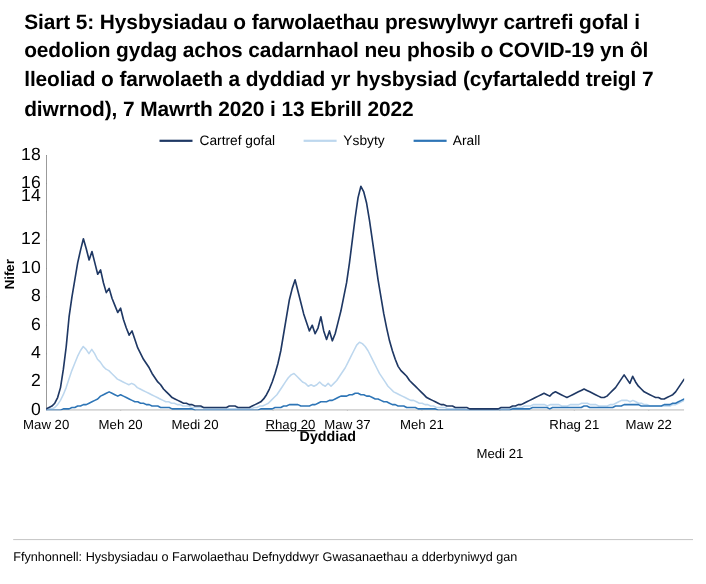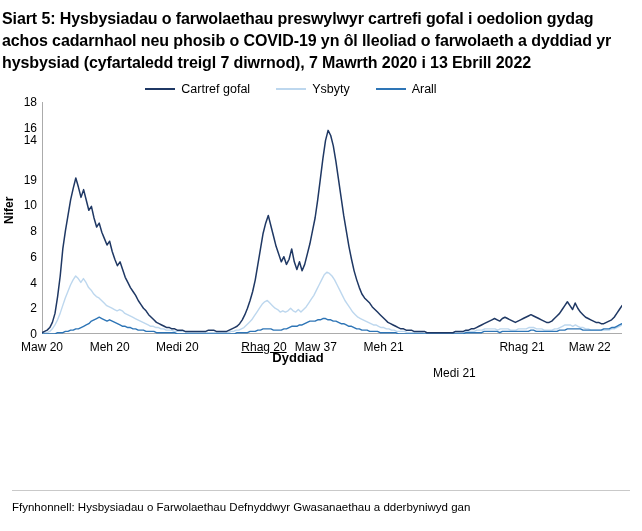--- a/index.html
+++ b/index.html
@@ -4,24 +4,24 @@
 <style>
   html, body { margin:0; padding:0; }
   body {
     width:642px; height:531px;
     background:#ffffff;
     font-family:"Liberation Sans", sans-serif;
     color:#000000;
     overflow:hidden;
   }
   #title {
-    font-size:16px;
+    font-size:19px;
     font-weight:bold;
     line-height:1.38;
-    padding:8px 12px 0 2px;
+    padding:8px 12px 0 22px;
     letter-spacing:-0.1px;
   }
   #chart-area {
     position:relative;
     width:642px;
     height:300px;
   }
   #legend {
     position:absolute;
     left:0; top:4px;
@@ -55,21 +55,21 @@
     width:596px;
     text-align:center;
     font-size:13px;
     font-weight:bold;
   }
   .ytick {
     position:absolute;
     right:100%;
     margin-right:5px;
     transform:translateY(-50%);
-    font-size:12px;
+    font-size:16px;
     white-space:nowrap;
   }
   .xtick {
     position:absolute;
     top:100%;
     margin-top:6px;
     transform:translateX(-50%);
     font-size:12px;
     white-space:nowrap;
   }
@@ -140,21 +140,21 @@
         <polyline points="0.00,232.00 2.60,232.00 5.20,232.00 7.80,232.00 10.40,232.00 13.00,232.00 15.61,230.71 18.21,230.71 20.81,230.71 23.41,229.42 26.01,229.42 28.61,228.13 31.21,228.13 33.81,226.84 36.41,226.84 39.01,225.56 41.61,224.27 44.22,222.98 46.82,221.69 49.42,219.11 52.02,217.82 54.62,216.53 57.22,215.24 59.82,216.53 62.42,217.82 65.02,219.11 67.62,217.82 70.22,219.11 72.83,220.40 75.43,221.69 78.03,222.98 80.63,224.27 83.23,224.27 85.83,225.56 88.43,225.56 91.03,226.84 93.63,226.84 96.23,228.13 98.83,228.13 101.43,228.13 104.04,229.42 106.64,229.42 109.24,229.42 111.84,229.42 114.44,230.71 117.04,230.71 119.64,230.71 122.24,230.71 124.84,230.71 127.44,230.71 130.04,230.71 132.65,230.71 135.25,232.00 137.85,232.00 140.45,232.00 143.05,232.00 145.65,232.00 148.25,232.00 150.85,232.00 153.45,232.00 156.05,232.00 158.65,232.00 161.26,232.00 163.86,232.00 166.46,232.00 169.06,232.00 171.66,232.00 174.26,232.00 176.86,232.00 179.46,232.00 182.06,232.00 184.66,232.00 187.26,232.00 189.87,232.00 192.47,232.00 195.07,230.71 197.67,230.71 200.27,230.71 202.87,230.71 205.47,230.71 208.07,229.42 210.67,229.42 213.27,229.42 215.87,228.13 218.48,228.13 221.08,226.84 223.68,226.84 226.28,226.84 228.88,226.84 231.48,228.13 234.08,228.13 236.68,228.13 239.28,228.13 241.88,226.84 244.48,226.84 247.09,225.56 249.69,224.27 252.29,224.27 254.89,224.27 257.49,222.98 260.09,222.98 262.69,221.69 265.29,220.40 267.89,219.11 270.49,219.11 273.09,219.11 275.70,217.82 278.30,217.82 280.90,216.53 283.50,216.53 286.10,217.82 288.70,217.82 291.30,219.11 293.90,219.11 296.50,220.40 299.10,221.69 301.70,221.69 304.30,222.98 306.91,224.27 309.51,224.27 312.11,225.56 314.71,226.84 317.31,226.84 319.91,228.13 322.51,228.13 325.11,228.13 327.71,229.42 330.31,229.42 332.91,229.42 335.52,229.42 338.12,230.71 340.72,230.71 343.32,230.71 345.92,230.71 348.52,230.71 351.12,230.71 353.72,230.71 356.32,232.00 358.92,232.00 361.52,232.00 364.13,232.00 366.73,232.00 369.33,232.00 371.93,232.00 374.53,232.00 377.13,232.00 379.73,232.00 382.33,232.00 384.93,232.00 387.53,232.00 390.13,232.00 392.74,232.00 395.34,232.00 397.94,232.00 400.54,232.00 403.14,232.00 405.74,232.00 408.34,232.00 410.94,232.00 413.54,232.00 416.14,232.00 418.74,232.00 421.35,232.00 423.95,230.71 426.55,230.71 429.15,230.71 431.75,230.71 434.35,230.71 436.95,230.71 439.55,230.71 442.15,229.42 444.75,229.42 447.35,229.42 449.96,229.42 452.56,229.42 455.16,229.42 457.76,230.71 460.36,229.42 462.96,229.42 465.56,229.42 468.16,229.42 470.76,229.42 473.36,229.42 475.96,229.42 478.57,229.42 481.17,229.42 483.77,229.42 486.37,229.42 488.97,228.13 491.57,228.13 494.17,229.42 496.77,229.42 499.37,229.42 501.97,229.42 504.57,229.42 507.17,229.42 509.78,229.42 512.38,229.42 514.98,229.42 517.58,228.13 520.18,228.13 522.78,228.13 525.38,226.84 527.98,226.84 530.58,226.84 533.18,226.84 535.78,226.84 538.39,226.84 540.99,228.13 543.59,228.13 546.19,228.13 548.79,228.13 551.39,228.13 553.99,228.13 556.59,228.13 559.19,228.13 561.79,226.84 564.39,226.84 567.00,226.84 569.60,225.56 572.20,225.56 574.80,224.27 577.40,222.98 580.00,221.69" fill="none" stroke="#2e75b6" stroke-width="1.4" stroke-linejoin="round" stroke-linecap="round"></polyline>
         <polyline points="0.00,230.71 2.60,229.42 5.20,228.13 7.80,225.56 10.40,220.40 13.00,211.38 15.61,194.62 18.21,174.00 20.81,146.93 23.41,128.89 26.01,113.42 28.61,97.96 31.21,86.36 33.81,76.04 36.41,85.07 39.01,95.38 41.61,87.64 44.22,97.96 46.82,108.27 49.42,104.40 52.02,116.00 54.62,125.02 57.22,121.16 59.82,130.18 62.42,136.62 65.02,143.07 67.62,139.20 70.22,149.51 72.83,157.24 75.43,163.69 78.03,159.82 80.63,167.56 83.23,175.29 85.83,180.44 88.43,185.60 91.03,189.47 93.63,193.33 96.23,198.49 98.83,202.36 101.43,206.22 104.04,208.80 106.64,212.67 109.24,215.24 111.84,217.82 114.44,220.40 117.04,221.69 119.64,222.98 122.24,224.27 124.84,225.56 127.44,225.56 130.04,226.84 132.65,226.84 135.25,228.13 137.85,228.13 140.45,228.13 143.05,229.42 145.65,229.42 148.25,229.42 150.85,229.42 153.45,229.42 156.05,229.42 158.65,229.42 161.26,229.42 163.86,229.42 166.46,228.13 169.06,228.13 171.66,228.13 174.26,229.42 176.86,229.42 179.46,229.42 182.06,229.42 184.66,229.42 187.26,228.13 189.87,226.84 192.47,225.56 195.07,224.27 197.67,221.69 200.27,217.82 202.87,212.67 205.47,206.22 208.07,198.49 210.67,189.47 213.27,177.87 215.87,162.40 218.48,146.93 221.08,131.47 223.68,121.16 226.28,113.42 228.88,123.73 231.48,134.04 234.08,144.36 236.68,152.09 239.28,159.82 241.88,154.67 244.48,162.40 247.09,157.24 249.69,146.93 252.29,159.82 254.89,167.56 257.49,159.82 260.09,168.84 262.69,162.40 265.29,152.09 267.89,141.78 270.49,128.89 273.09,116.00 275.70,97.96 278.30,77.33 280.90,56.71 283.50,38.67 286.10,28.36 288.70,33.51 291.30,43.82 293.90,59.29 296.50,77.33 299.10,95.38 301.70,113.42 304.30,128.89 306.91,144.36 309.51,157.24 312.11,168.84 314.71,177.87 317.31,185.60 319.91,192.04 322.51,195.91 325.11,198.49 327.71,201.07 330.31,204.93 332.91,207.51 335.52,210.09 338.12,212.67 340.72,215.24 343.32,217.82 345.92,220.40 348.52,221.69 351.12,222.98 353.72,224.27 356.32,225.56 358.92,226.84 361.52,226.84 364.13,228.13 366.73,228.13 369.33,228.13 371.93,229.42 374.53,229.42 377.13,229.42 379.73,229.42 382.33,229.42 384.93,230.71 387.53,230.71 390.13,230.71 392.74,230.71 395.34,230.71 397.94,230.71 400.54,230.71 403.14,230.71 405.74,230.71 408.34,230.71 410.94,230.71 413.54,229.42 416.14,229.42 418.74,229.42 421.35,229.42 423.95,228.13 426.55,228.13 429.15,226.84 431.75,226.84 434.35,225.56 436.95,224.27 439.55,222.98 442.15,221.69 444.75,220.40 447.35,219.11 449.96,217.82 452.56,216.53 455.16,217.82 457.76,219.11 460.36,216.53 462.96,215.24 465.56,216.53 468.16,217.82 470.76,219.11 473.36,220.40 475.96,219.11 478.57,217.82 481.17,216.53 483.77,215.24 486.37,213.96 488.97,212.67 491.57,213.96 494.17,215.24 496.77,216.53 499.37,217.82 501.97,219.11 504.57,220.40 507.17,220.40 509.78,219.11 512.38,216.53 514.98,213.96 517.58,211.38 520.18,207.51 522.78,203.64 525.38,199.78 527.98,203.64 530.58,207.51 533.18,201.07 535.78,206.22 538.39,210.09 540.99,212.67 543.59,215.24 546.19,216.53 548.79,217.82 551.39,219.11 553.99,220.40 556.59,220.40 559.19,221.69 561.79,221.69 564.39,220.40 567.00,219.11 569.60,217.82 572.20,215.24 574.80,211.38 577.40,207.51 580.00,203.64" fill="none" stroke="#1f3864" stroke-width="1.5" stroke-linejoin="round" stroke-linecap="round"></polyline>
       </svg>
     <div id="yticks">
         <div class="ytick" style="top: 232px;">0</div>
         <div class="ytick" style="top: 206.222px;">2</div>
         <div class="ytick" style="top: 180.444px;">4</div>
         <div class="ytick" style="top: 154.667px;">6</div>
         <div class="ytick" style="top: 128.889px;">8</div>
         <div class="ytick" style="top: 103.111px;">10</div>
-        <div class="ytick" style="top: 77.3333px;">19</div>
+        <div class="ytick" style="top: 77.3333px;">12</div>
         <div class="ytick" style="top: 38px;">14</div>
         <div class="ytick" style="top: 25.7778px;">16</div>
         <div class="ytick" style="top: 0px;">18</div>
       </div>
     <div id="xticks">
         <div class="xtick" style="left: 0px;">Maw 20</div>
         <div class="xtick" style="left: 67.686px;">Meh 20</div>
         <div class="xtick" style="left: 135.314px;">Medi 20</div>
         <div class="xtick" style="left: 222px; text-decoration: underline;">Rhag 20</div>
         <div class="xtick" style="left: 273.876px;">Maw 37</div>

